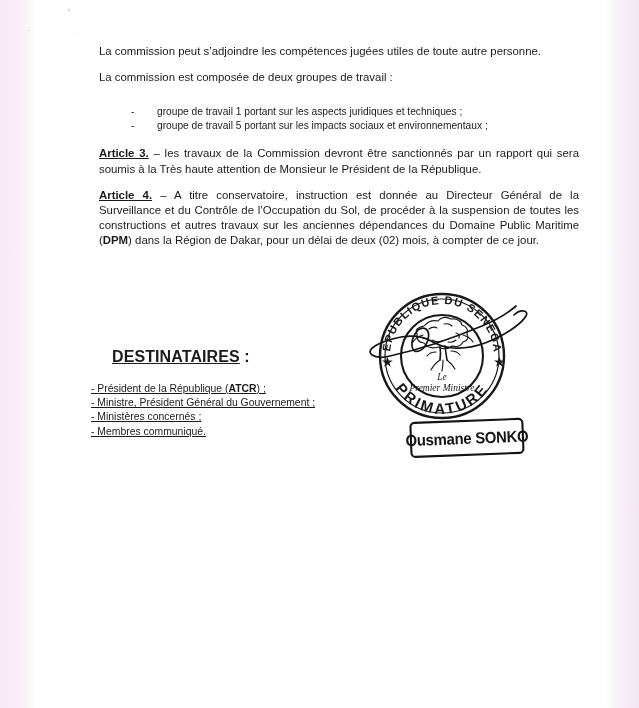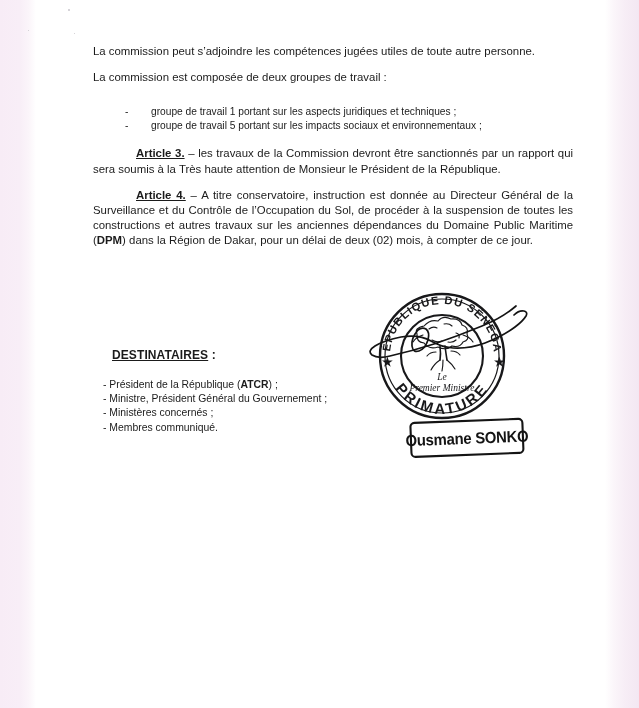--- a/index.html
+++ b/index.html
@@ -41,42 +41,41 @@
   .sheet {
     position: absolute;
     left: 36px; top: 0;
     width: 569px; height: 708px;
     background: #ffffff;
   }
 
   
   .doc {
     position: absolute;
-    left: 57px;     
+    left: 63px;     
     top: 44px;
     width: 480px;
     color: #1b1b1b;
   }
 
   p.para {
     margin: 0 0 11px 0;
     font-size: 11.4px;
     line-height: 15.2px;
     text-align: justify;
     text-justify: inter-word;
     -webkit-hyphens: none;
     hyphens: none;
   }
   p.para.nojust { text-align: left; }
 
   .article-label {
     font-weight: bold;
     text-decoration: underline;
     text-underline-offset: 1px;
-    margin-left: 43px;
   }
   .b { font-weight: bold; }
 
   
   ul.worklist {
     list-style: none;
     margin: 2px 0 13px 0;
     padding: 0 0 0 32px;
   }
   ul.worklist li {
@@ -94,35 +93,36 @@
 
   
   .dest {
     position: absolute;
     left: 55px;     
     top: 348px;
     width: 300px;
     color: #1b1b1b;
   }
   .dest-title {
-    font-size: 12px;
+    font-size: 16px;
     font-weight: bold;
     margin-bottom: 16px;
     letter-spacing: .1px;
     padding-left: 21px;
   }
   .dest-title .u {
     text-decoration: underline;
     text-underline-offset: 1px;
   }
   .dest-title .colon { font-weight: bold; }
   .dest ul {
     list-style: none;
-    margin: 12px;
+    margin: 0;
     padding: 0;
+    text-decoration: underline;
   }
   .dest ul li {
     font-size: 10.4px;
     line-height: 14.2px;
     white-space: nowrap;
   }
 
   
   .sig-zone {
     position: absolute;

